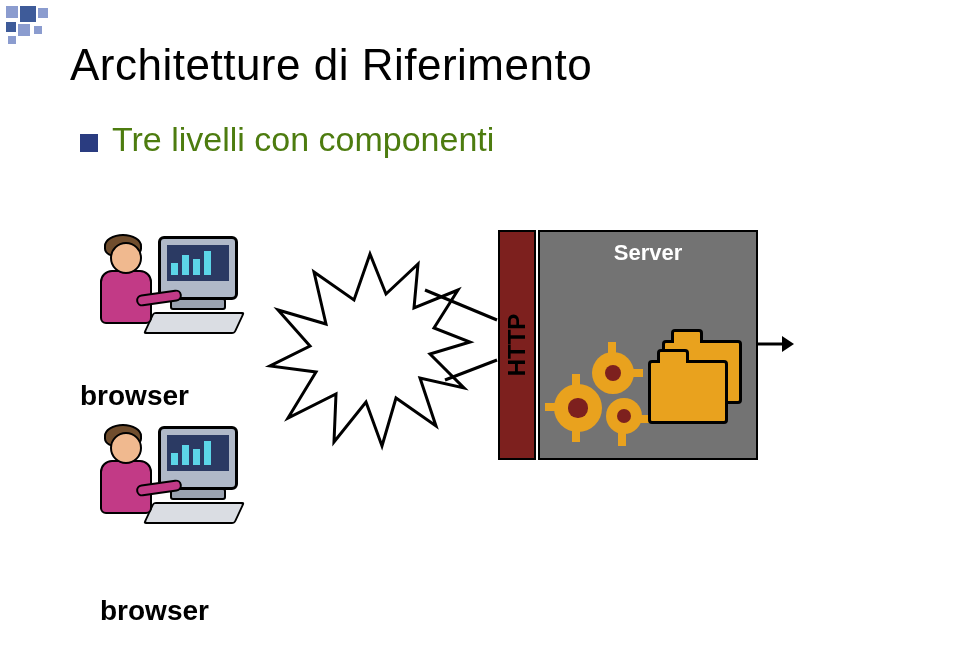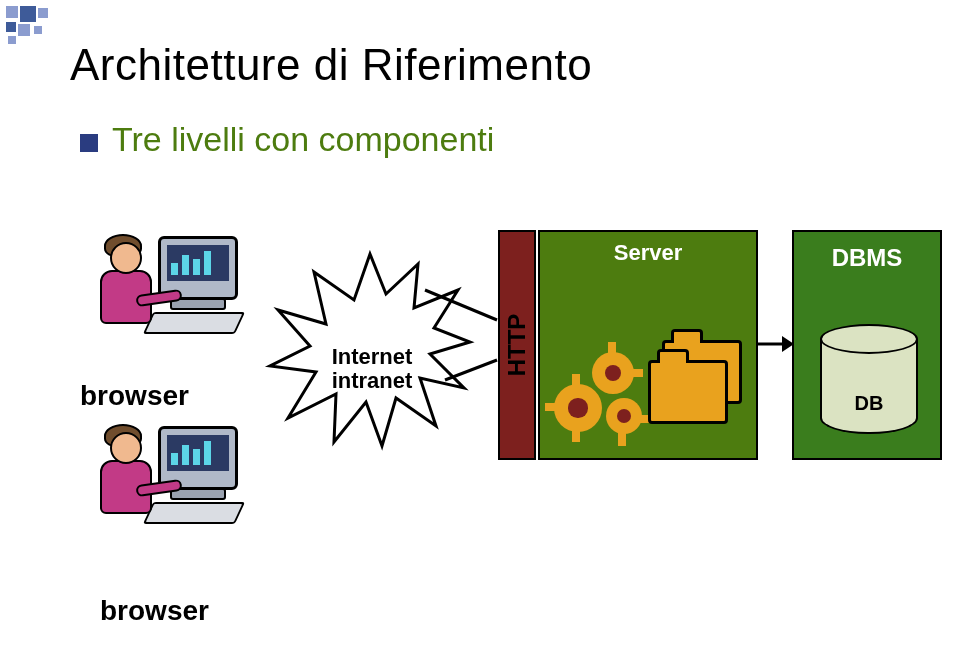--- a/index.html
+++ b/index.html
@@ -124,21 +124,21 @@
     left: 50%; top: 50%;
     transform: translate(-50%, -50%) rotate(-90deg);
     font-size: 24px; font-weight: 700; color: #000;
     white-space: nowrap;
   }
 
   
   .app-box {
     position: absolute; left: 478px; top: 40px;
     width: 220px; height: 230px;
-    background: #4d7c0f; border: 2px solid #000;
+    background: #737373; border: 2px solid #000;
   }
   .app-title {
     position: absolute; top: 8px; left: 0; right: 0;
     text-align: center; color: #fff;
     font-size: 22px; font-weight: 700; line-height: 1.15;
   }
   
   .gears { position: absolute; left: 14px; bottom: 16px; width: 100px; height: 100px; }
   .gear {
     position: absolute;
@@ -259,24 +259,20 @@
       <div class="head"></div>
   </div>
   <div class="browser-label-bottom">browser</div>
 
   <div class="starburst-wrap">
     <div class="starburst">
       <svg viewBox="0 0 200 200">
         <polygon points="100,4 116,44 148,14 144,58 188,40 164,78 200,92 160,104 194,138 150,128 166,176 126,148 112,196 96,152 64,192 66,144 18,168 46,122 0,116 40,96 8,60 56,74 44,22 84,50" fill="#ffffff" stroke="#000" stroke-width="3"></polygon>
       </svg>
     </div>
-  </div>
-  <div class="net-label">
-    <span>Internet</span><br>
-    <span>intranet</span>
   </div>
 
   <svg style="position:absolute; left:345px; top:70px; width:100px; height:180px; overflow:visible">
     <line x1="20" y1="30" x2="92" y2="60" stroke="#000" stroke-width="3"></line>
     <line x1="40" y1="120" x2="92" y2="100" stroke="#000" stroke-width="3"></line>
   </svg>
 
   <div class="http-strip">
     <div class="http-label">HTTP</div>
   </div>
@@ -305,22 +301,14 @@
           <div class="tab"></div>
         </div>
     </div>
   </div>
 
   <svg class="arrow-svg" viewBox="0 0 36 40">
     <line x1="0" y1="20" x2="26" y2="20" stroke="#000" stroke-width="3"></line>
     <polygon points="24,12 36,20 24,28" fill="#000"></polygon>
   </svg>
 
-  <div class="db-box">
-    <div class="db-title">DBMS</div>
-    <div class="db-cyl">
-      <div class="body"></div>
-      <div class="top"></div>
-      <div class="lbl">DB</div>
-    </div>
-  </div>
 
 </div>
 
 </body></html>

